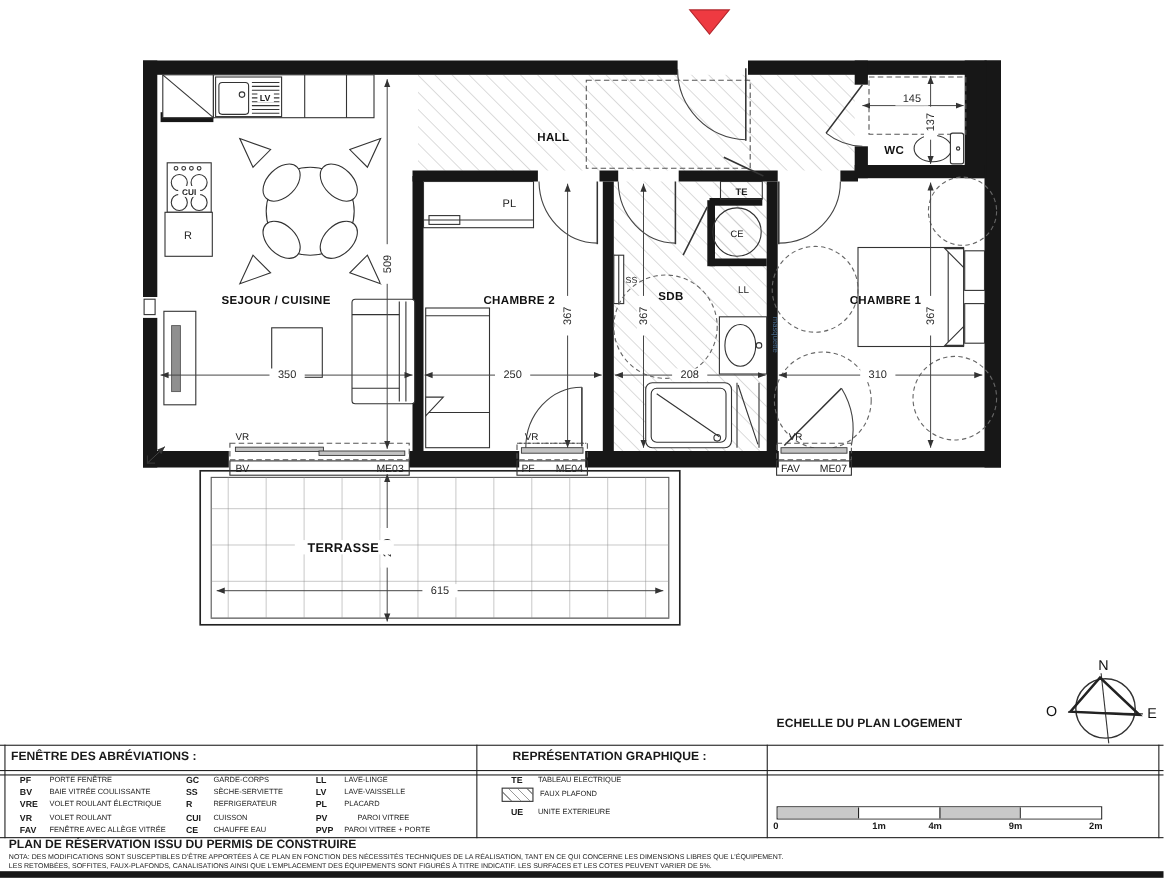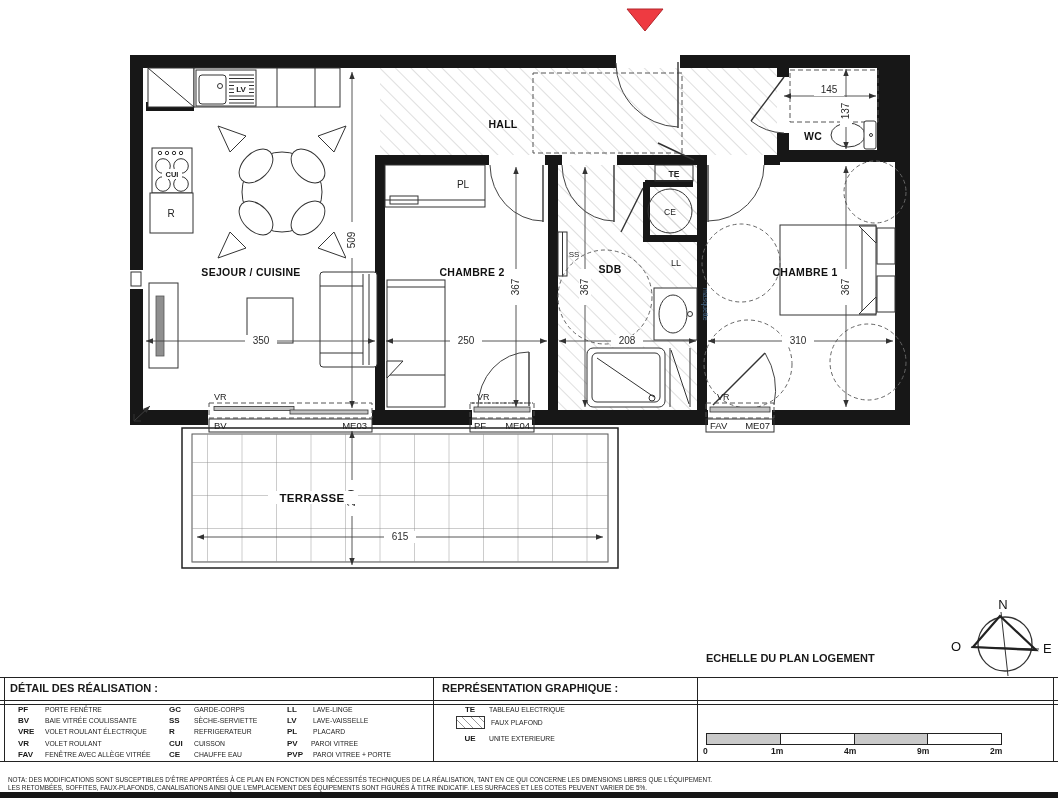--- a/index.html
+++ b/index.html
@@ -341,22 +341,22 @@
 </svg>
 
 <div class="hline" style="top:677px"></div>
 <div class="dline" style="top:700px"></div>
 <div class="hline" style="top:761px"></div>
 <div class="vline" style="left:4px"></div>
 <div class="vline" style="left:433px"></div>
 <div class="vline" style="left:697px"></div>
 <div class="vline" style="left:1053px"></div>
 
-<div class="ltitle" style="left:10px;top:682px">DÉTAIL DES RÉALISATION :</div>
-<div class="ltitle" style="left:442px;top:682px">REPRÉSENTATION GRAPHIQUE :</div>
+<div class="ltitle" style="left:10px;top:682px">FENÊTRE DES ABRÉVIATIONS :</div>
+<div class="ltitle" style="left:466px;top:682px">REPRÉSENTATION GRAPHIQUE :</div>
 <div class="ltitle" style="left:706px;top:652px">ECHELLE DU PLAN LOGEMENT</div>
 
 <div class="abcol" style="left:18px">
   <div class="abrow">
         <span class="ab">PF</span>
         <span class="al">PORTE FENÊTRE</span>
       </div>
   <div class="abrow">
         <span class="ab">BV</span>
         <span class="al">BAIE VITRÉE COULISSANTE</span>
@@ -403,21 +403,21 @@
       </div>
   <div class="abrow">
         <span class="ab" style="width:26px">LV</span>
         <span class="al">LAVE-VAISSELLE</span>
       </div>
   <div class="abrow">
         <span class="ab" style="width:26px">PL</span>
         <span class="al">PLACARD</span>
       </div>
   <div class="abrow">
-        <span class="ab" style="width:24px">PV</span>
+        <span class="ab" style="width:38px">PV</span>
         <span class="al">PAROI VITREE</span>
       </div>
   <div class="abrow">
         <span class="ab" style="width:26px">PVP</span>
         <span class="al">PAROI VITREE + PORTE</span>
       </div>
 </div>
 
 <div class="grow" style="left:455px;top:703px">
   <span class="gsym">TE</span>
@@ -432,22 +432,23 @@
   <span class="glab">UNITE EXTERIEURE</span>
 </div>
 
 <div class="scalebar">
   <span class="sg"></span>
       <span class="sw"></span>
       <span class="sg"></span>
       <span class="sw"></span>
 </div>
 <span class="stick" style="left:703px">0</span>
-<span class="stick" style="left:771px">1m</span>
+<span class="stick" style="left:793px">1m</span>
 <span class="stick" style="left:844px">4m</span>
 <span class="stick" style="left:917px">9m</span>
 <span class="stick" style="left:990px">2m</span>
 
+<div class="ftitle">PLAN DE RÉSERVATION ISSU DU PERMIS DE CONSTRUIRE</div>
 <div class="nota" style="top:776px">NOTA: DES MODIFICATIONS SONT SUSCEPTIBLES D'ÊTRE APPORTÉES À CE PLAN EN FONCTION DES NÉCESSITÉS TECHNIQUES DE LA RÉALISATION, TANT EN CE QUI CONCERNE LES DIMENSIONS LIBRES QUE L'ÉQUIPEMENT.</div>
 <div class="nota" style="top:784px">LES RETOMBÉES, SOFFITES, FAUX-PLAFONDS, CANALISATIONS AINSI QUE L'EMPLACEMENT DES ÉQUIPEMENTS SONT FIGURÉS À TITRE INDICATIF. LES SURFACES ET LES COTES PEUVENT VARIER DE 5%.</div>
 <div class="botbar"></div>
 
 </div>
 
 </body></html>

